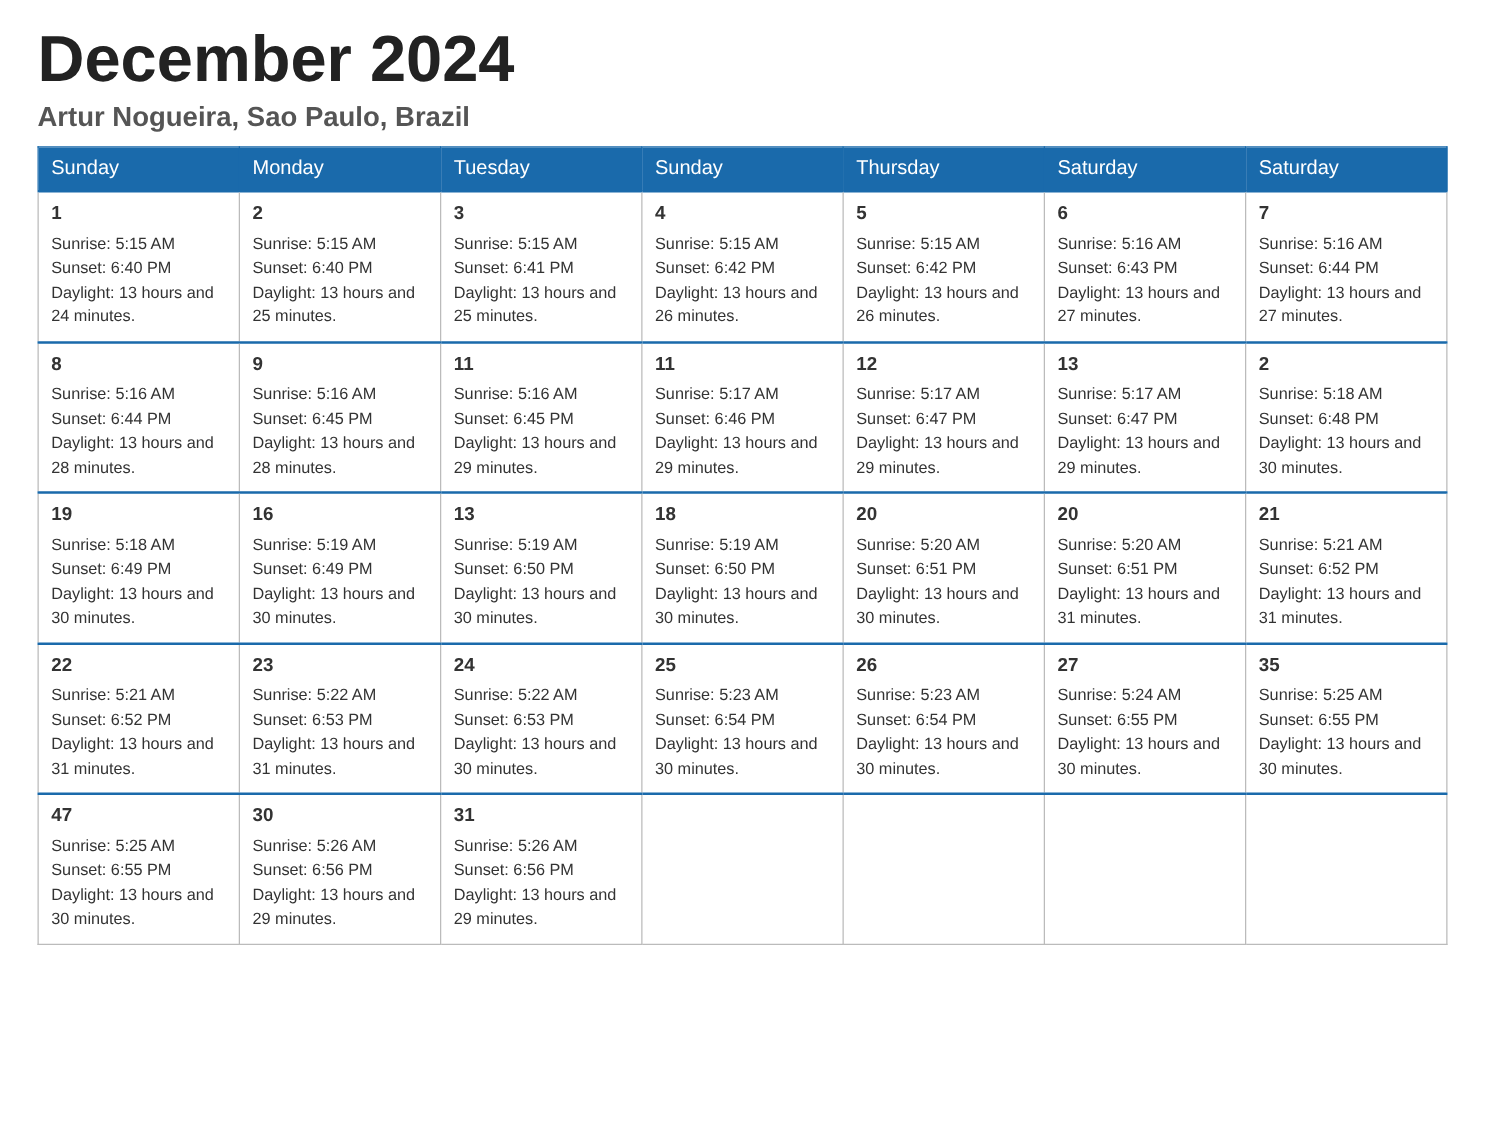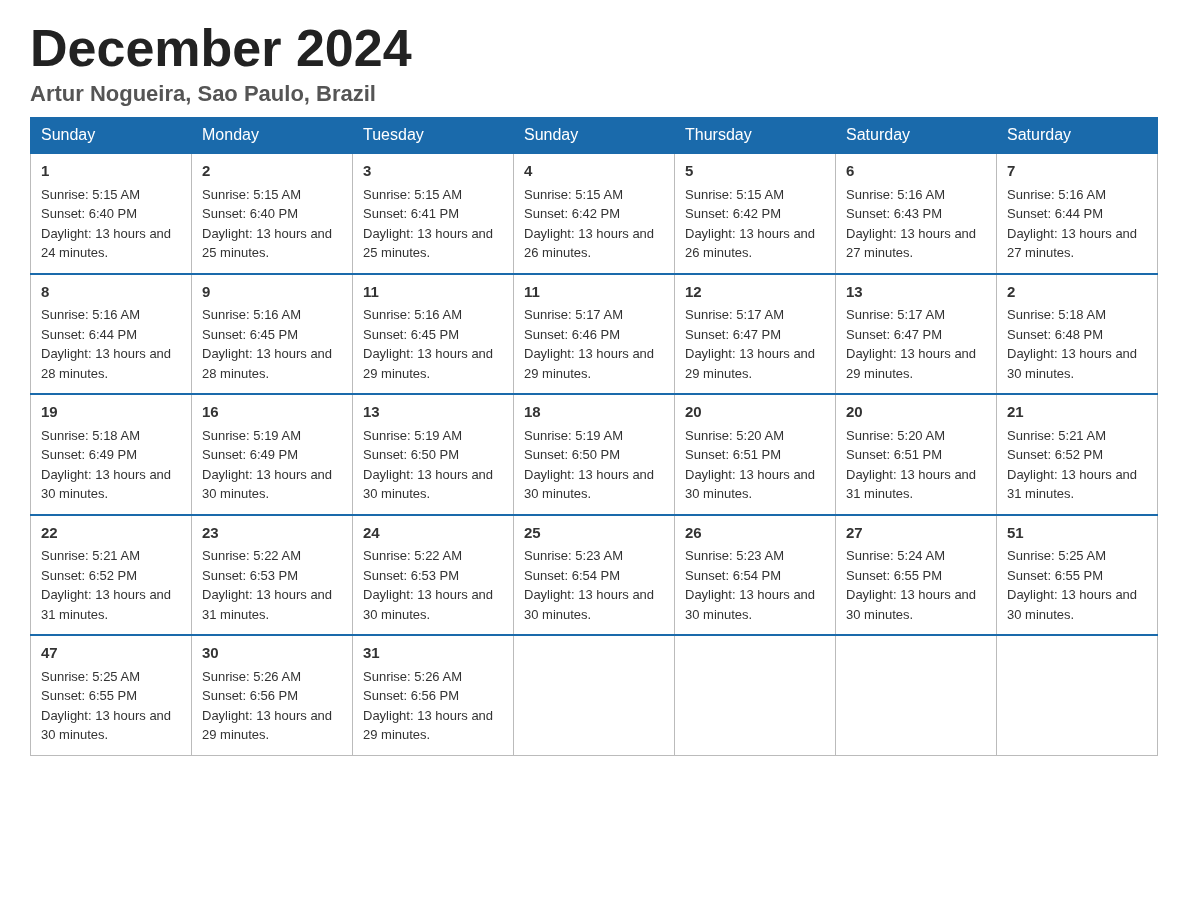--- a/index.html
+++ b/index.html
@@ -140,21 +140,21 @@
         <td><span class="day-number">20</span><span>Sunrise: 5:20 AM</span><br><span>Sunset: 6:51 PM</span><br><span>Daylight: 13 hours and 31 minutes.</span></td>
         <td><span class="day-number">21</span><span>Sunrise: 5:21 AM</span><br><span>Sunset: 6:52 PM</span><br><span>Daylight: 13 hours and 31 minutes.</span></td>
       </tr>
       <tr>
         <td><span class="day-number">22</span><span>Sunrise: 5:21 AM</span><br><span>Sunset: 6:52 PM</span><br><span>Daylight: 13 hours and 31 minutes.</span></td>
         <td><span class="day-number">23</span><span>Sunrise: 5:22 AM</span><br><span>Sunset: 6:53 PM</span><br><span>Daylight: 13 hours and 31 minutes.</span></td>
         <td><span class="day-number">24</span><span>Sunrise: 5:22 AM</span><br><span>Sunset: 6:53 PM</span><br><span>Daylight: 13 hours and 30 minutes.</span></td>
         <td><span class="day-number">25</span><span>Sunrise: 5:23 AM</span><br><span>Sunset: 6:54 PM</span><br><span>Daylight: 13 hours and 30 minutes.</span></td>
         <td><span class="day-number">26</span><span>Sunrise: 5:23 AM</span><br><span>Sunset: 6:54 PM</span><br><span>Daylight: 13 hours and 30 minutes.</span></td>
         <td><span class="day-number">27</span><span>Sunrise: 5:24 AM</span><br><span>Sunset: 6:55 PM</span><br><span>Daylight: 13 hours and 30 minutes.</span></td>
-        <td><span class="day-number">51</span><span>Sunrise: 5:25 AM</span><br><span>Sunset: 6:55 PM</span><br><span>Daylight: 13 hours and 30 minutes.</span></td>
+        <td><span class="day-number">35</span><span>Sunrise: 5:25 AM</span><br><span>Sunset: 6:55 PM</span><br><span>Daylight: 13 hours and 30 minutes.</span></td>
       </tr>
       <tr>
         <td><span class="day-number">47</span><span>Sunrise: 5:25 AM</span><br><span>Sunset: 6:55 PM</span><br><span>Daylight: 13 hours and 30 minutes.</span></td>
         <td><span class="day-number">30</span><span>Sunrise: 5:26 AM</span><br><span>Sunset: 6:56 PM</span><br><span>Daylight: 13 hours and 29 minutes.</span></td>
         <td><span class="day-number">31</span><span>Sunrise: 5:26 AM</span><br><span>Sunset: 6:56 PM</span><br><span>Daylight: 13 hours and 29 minutes.</span></td>
         <td class="empty-cell"></td>
         <td class="empty-cell"></td>
         <td class="empty-cell"></td>
         <td class="empty-cell"></td>
       </tr>

